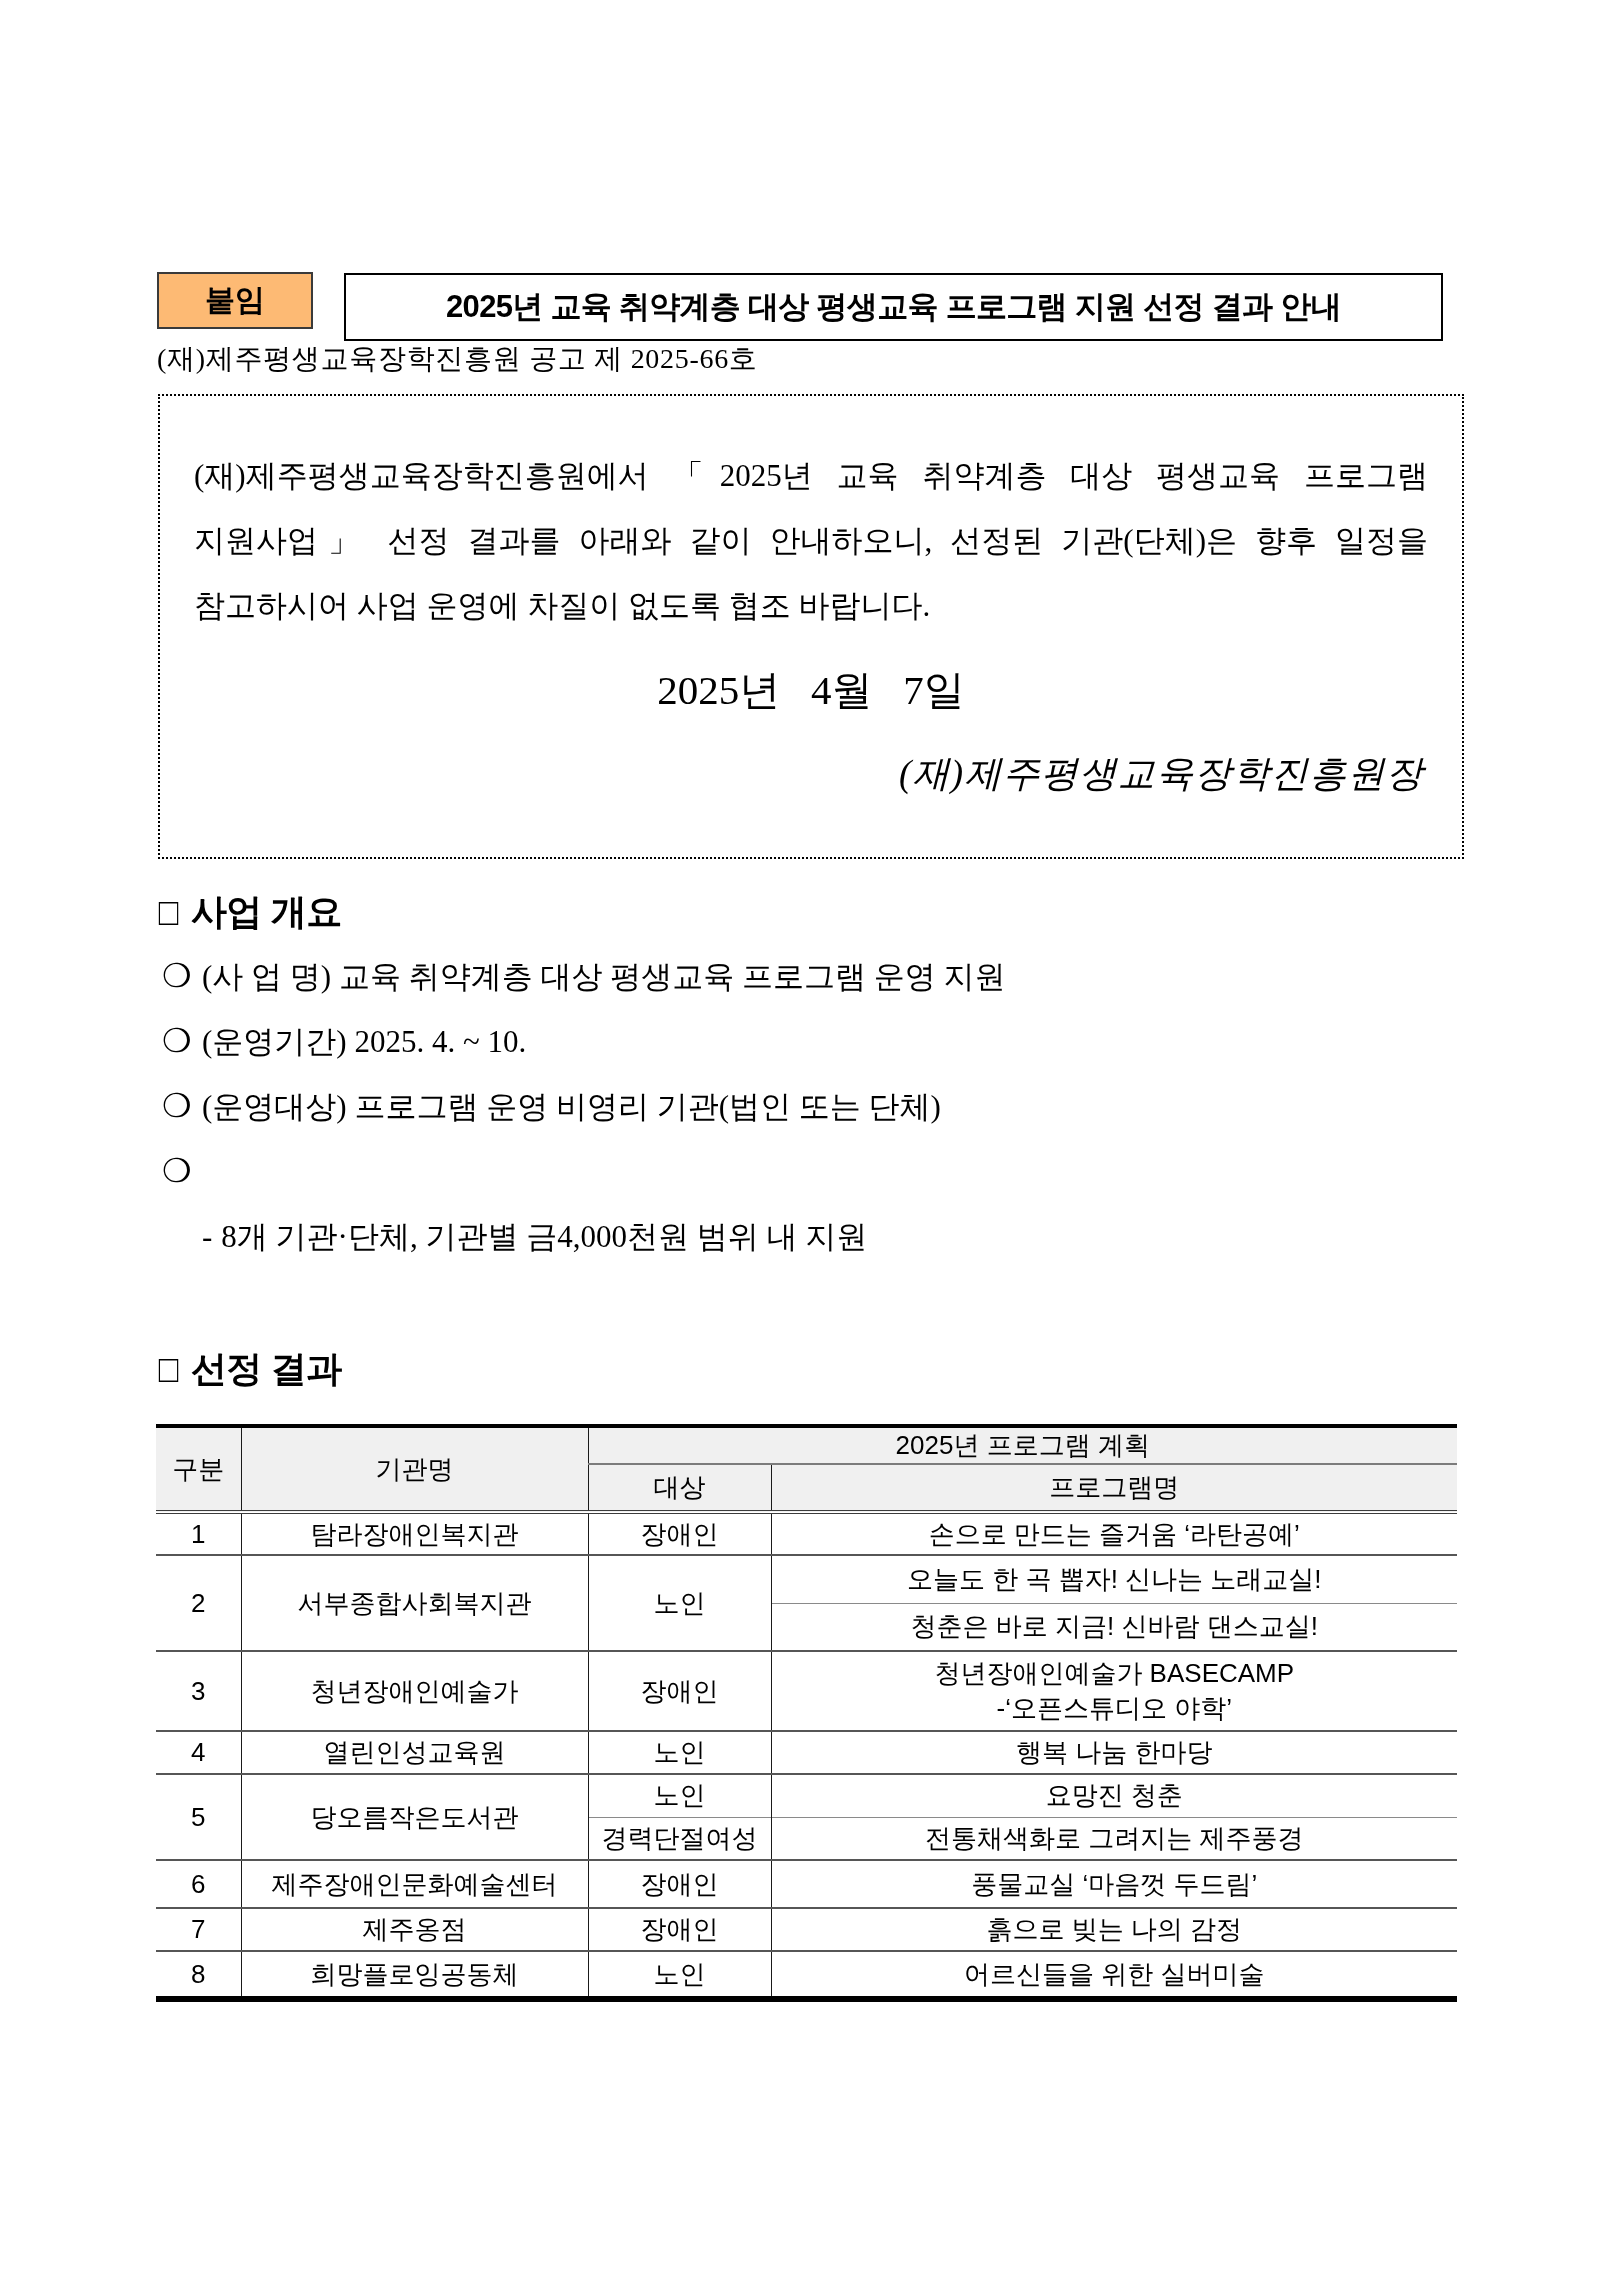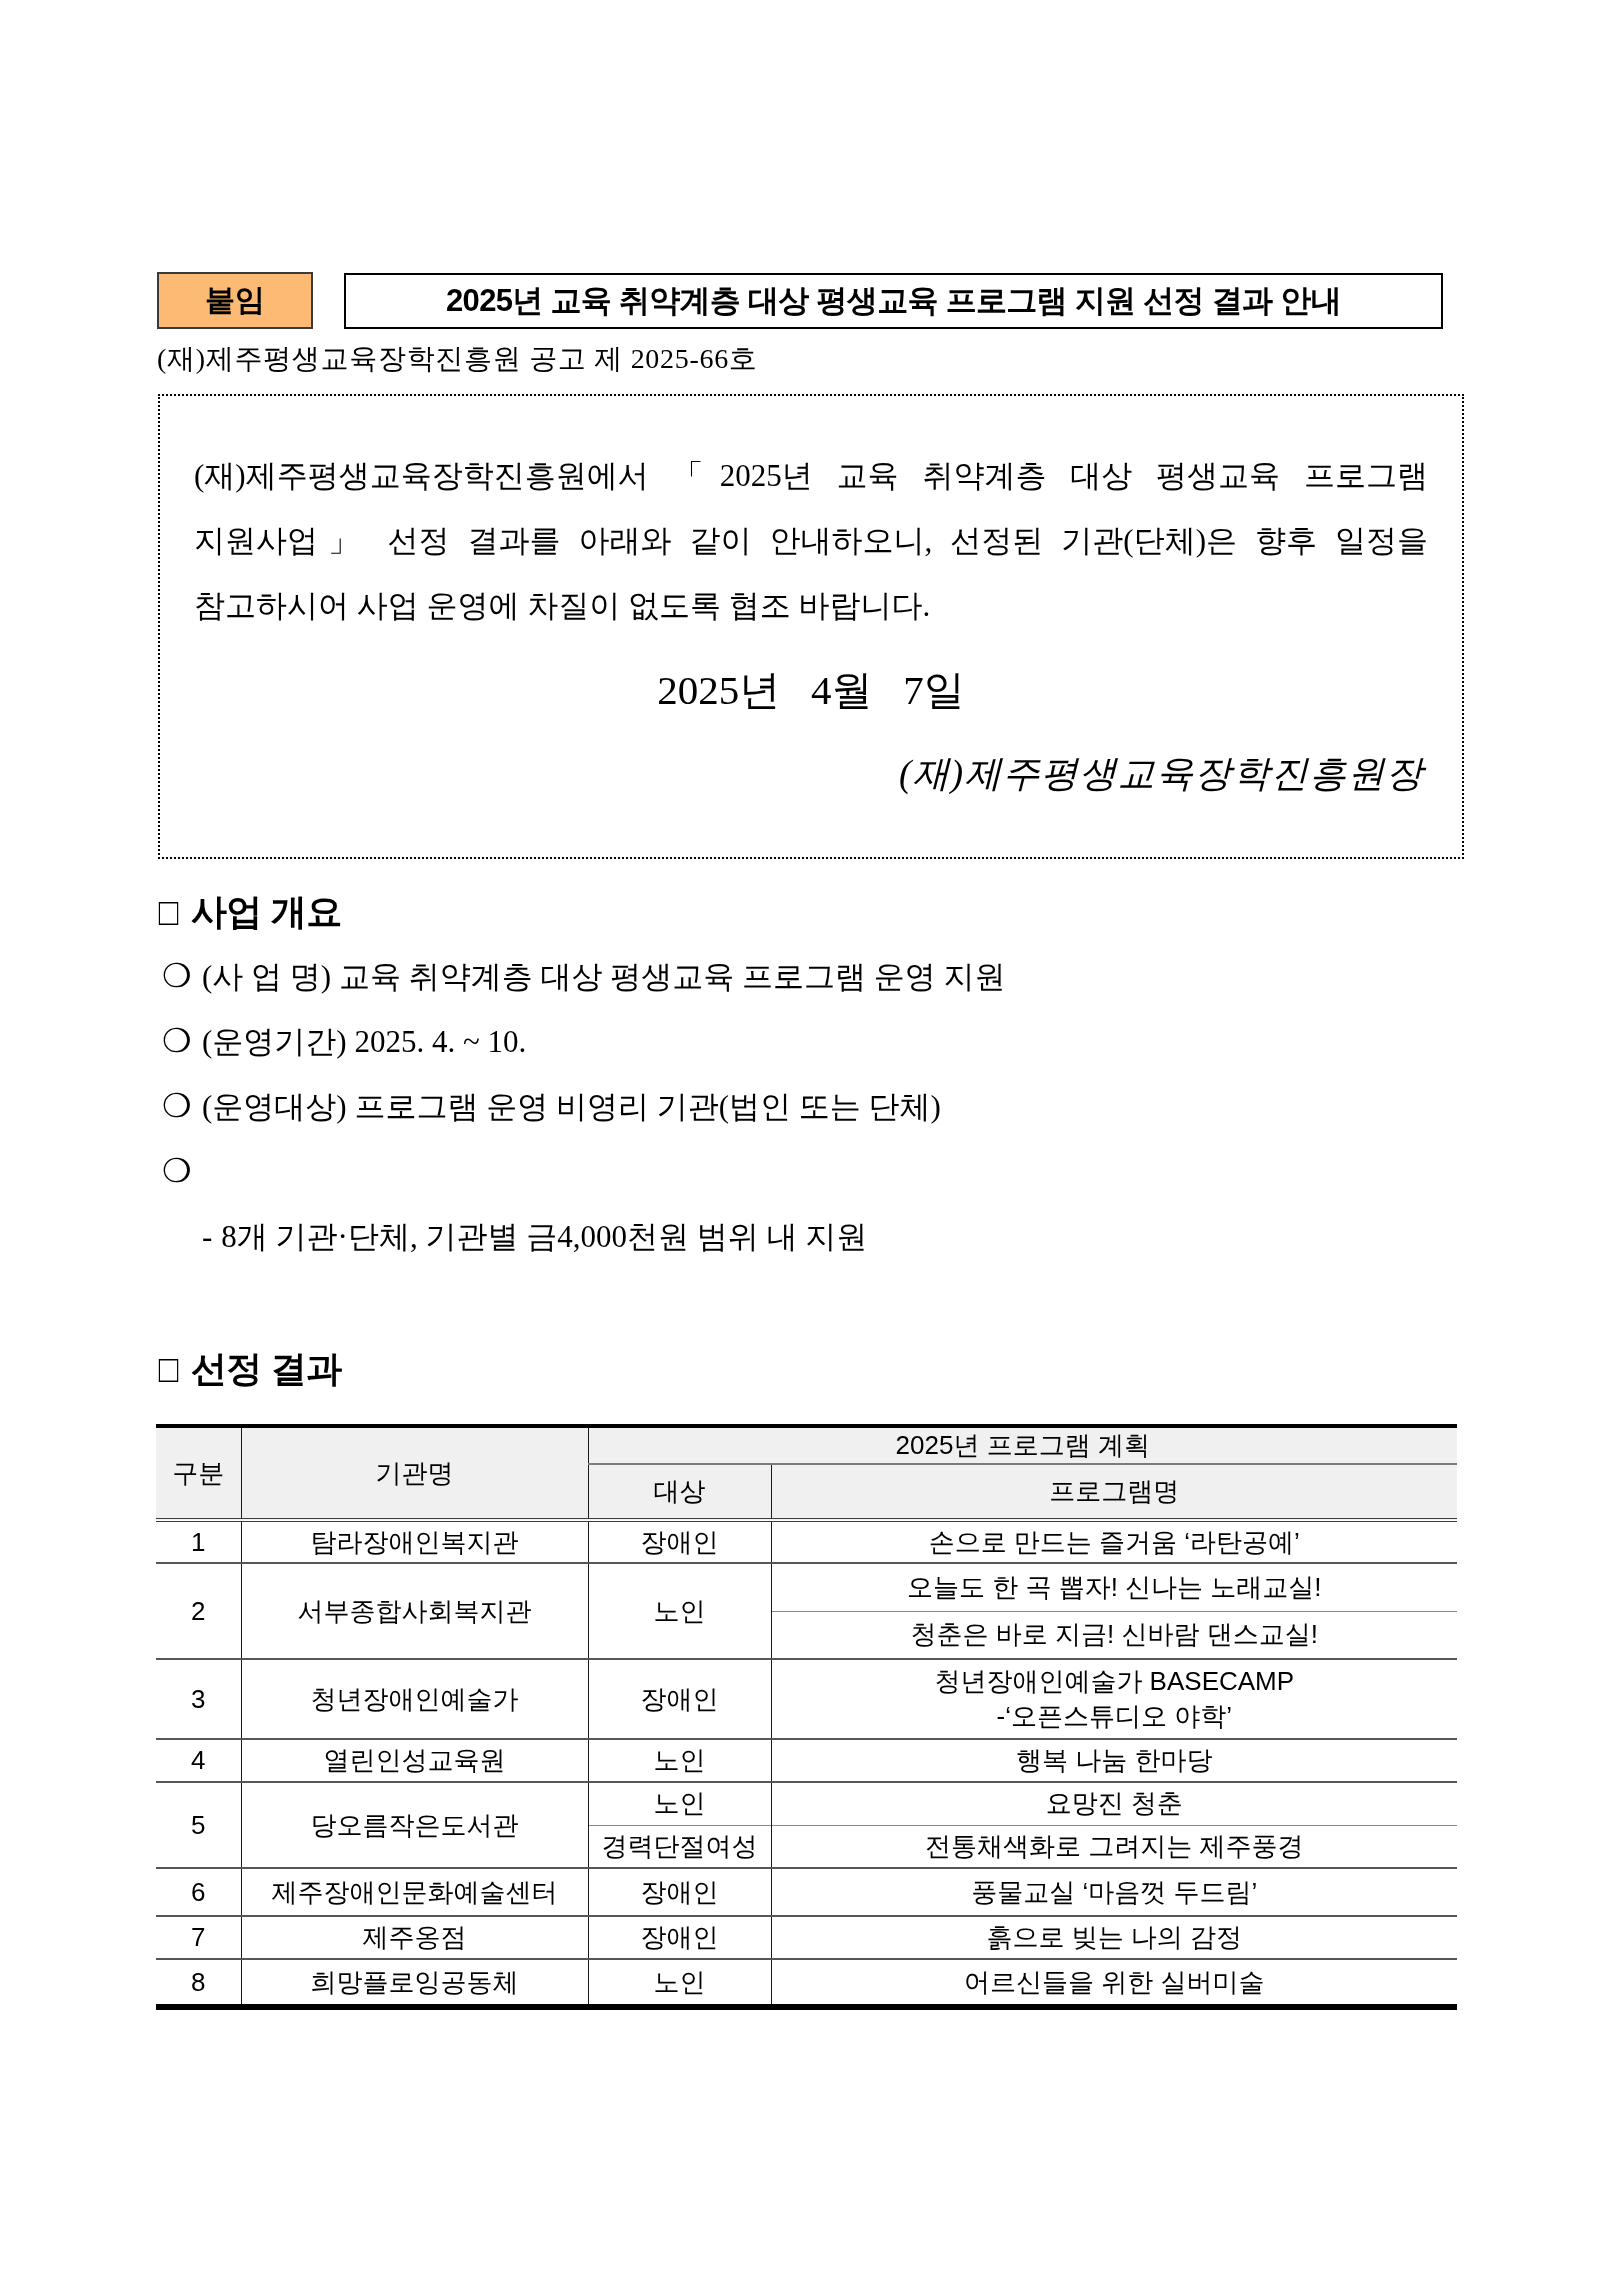--- a/index.html
+++ b/index.html
@@ -18,21 +18,21 @@
     width:156px; height:57px;
     background:#fdba74;
     border:2px solid #3a3a3a;
     box-sizing:border-box;
     display:flex; align-items:center; justify-content:center;
     font-family:"Liberation Sans", sans-serif;
     font-size:30px; font-weight:700;
   }
   .title-box{
     position:absolute; left:344px; top:273px;
-    width:1099px; height:56px;
+    width:1099px; height:68px;
     border:2.6px solid #000;
     box-sizing:border-box;
     display:flex; align-items:center; justify-content:center;
     font-family:"Liberation Sans", sans-serif;
     font-size:31px; font-weight:700;
     letter-spacing:-0.7px;
     white-space:nowrap;
   }
   .notice-no{
     position:absolute; left:157px; top:340px;
@@ -128,21 +128,21 @@
     text-align:center;
     vertical-align:middle;
     font-weight:400;
     padding:0 3.9px;
     box-sizing:border-box;
     word-break:keep-all;
   }
   .sel-table th{background:#f0f0f0;}
   .v{border-right:1.3px solid #1a1a1a;}
   tr.hrow1 th{height:33px;}
-  tr.hrow2 th{height:56px;}
+  tr.hrow2 th{height:48px;}
   th.plan{border-bottom:2px solid #7c7c7c;}
   .dbl{border-bottom:4.6px double #3c3c3c;}
   tr.main td{border-top:2px solid #565656;}
   tr.subrow td{border-top:1.3px solid #8a8a8a;}
   tr.simple{height:43px;}
   tr.tall{height:48px;}
   tr.twoline{height:80px;}
   .pl2{line-height:35px;}
 </style>
 </head>

